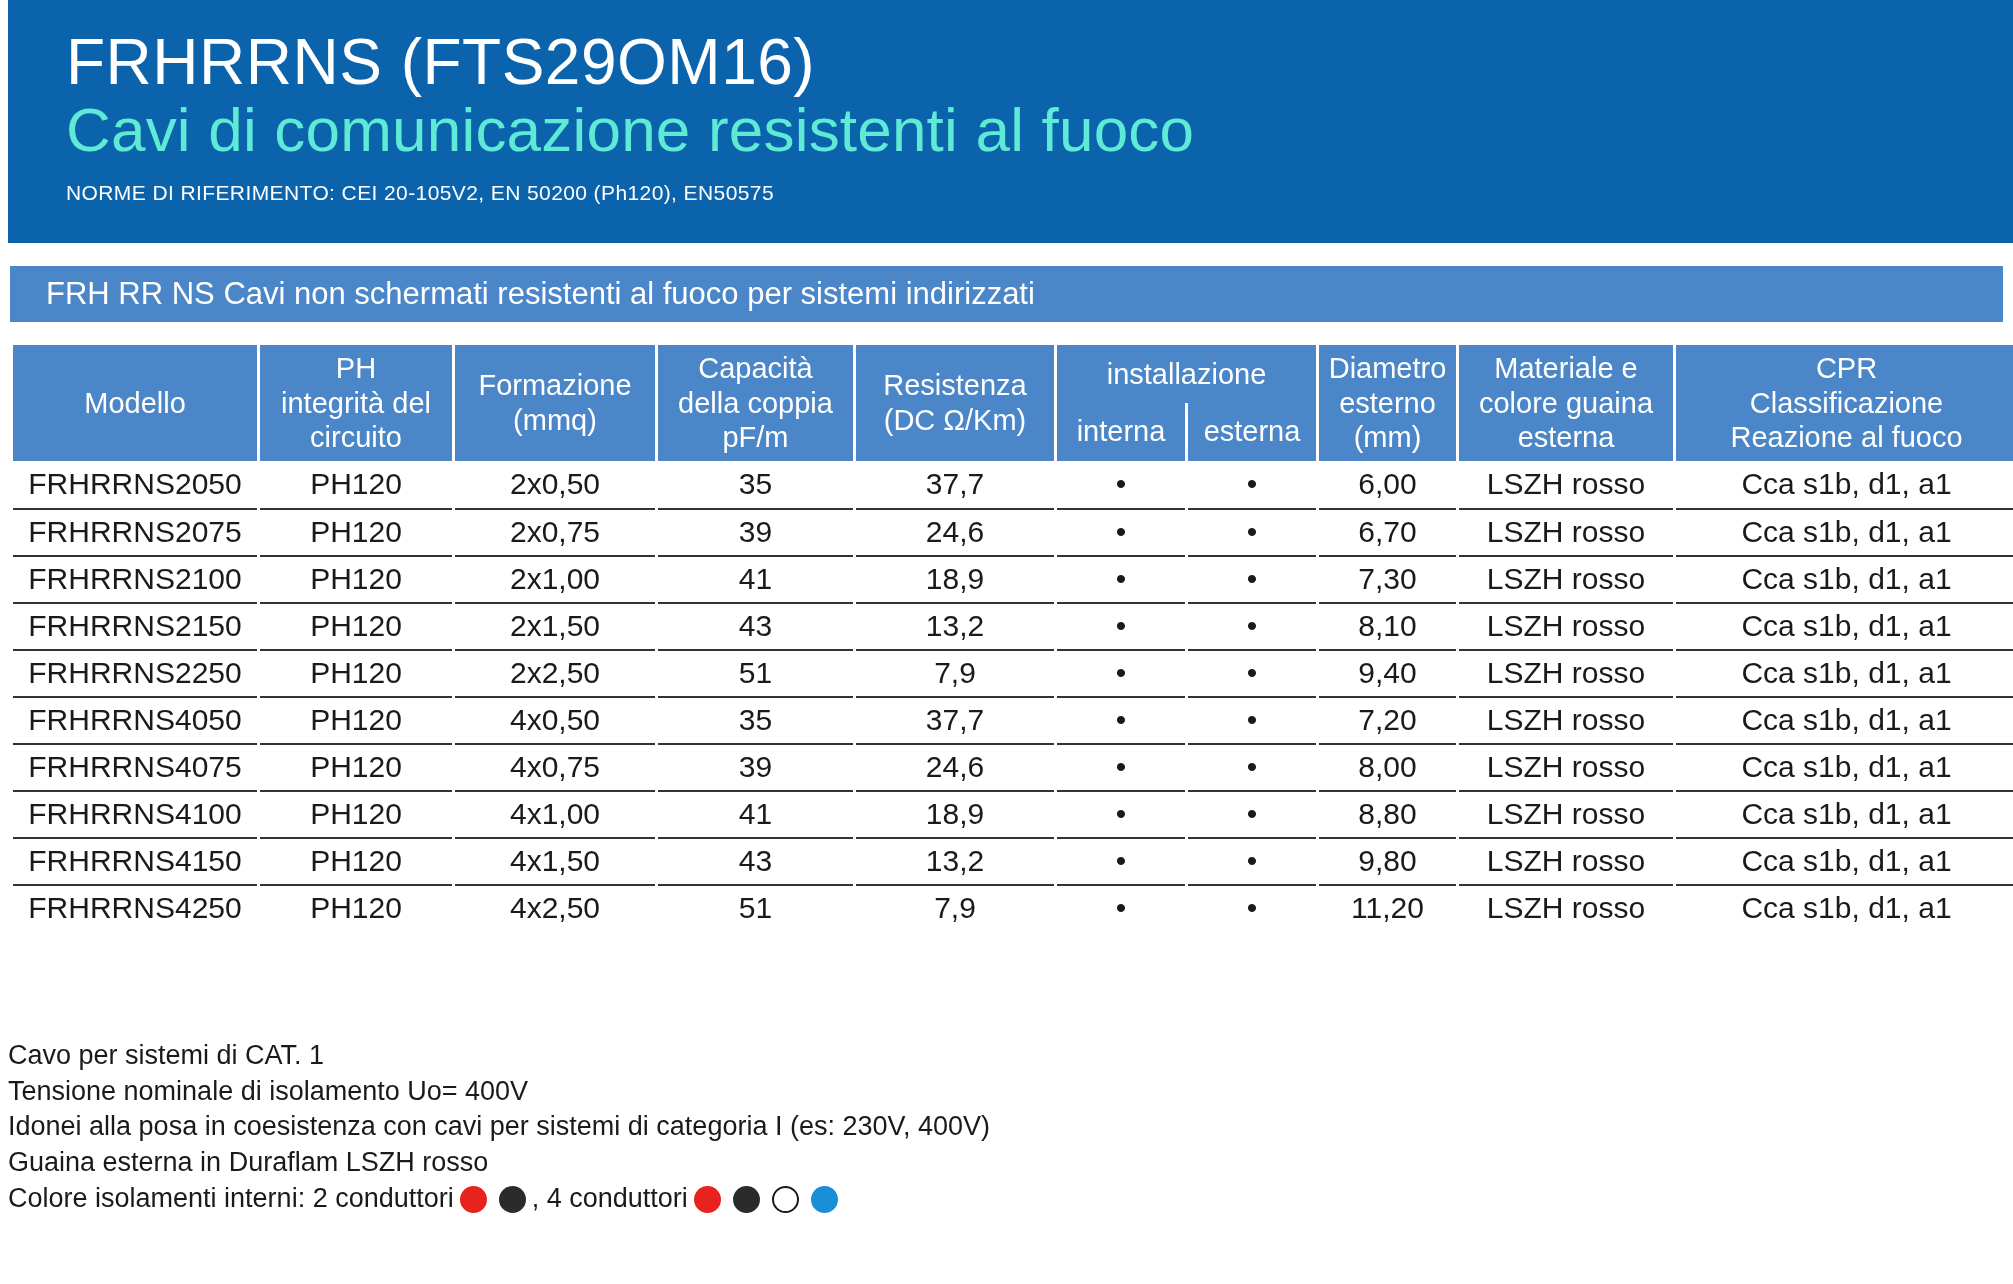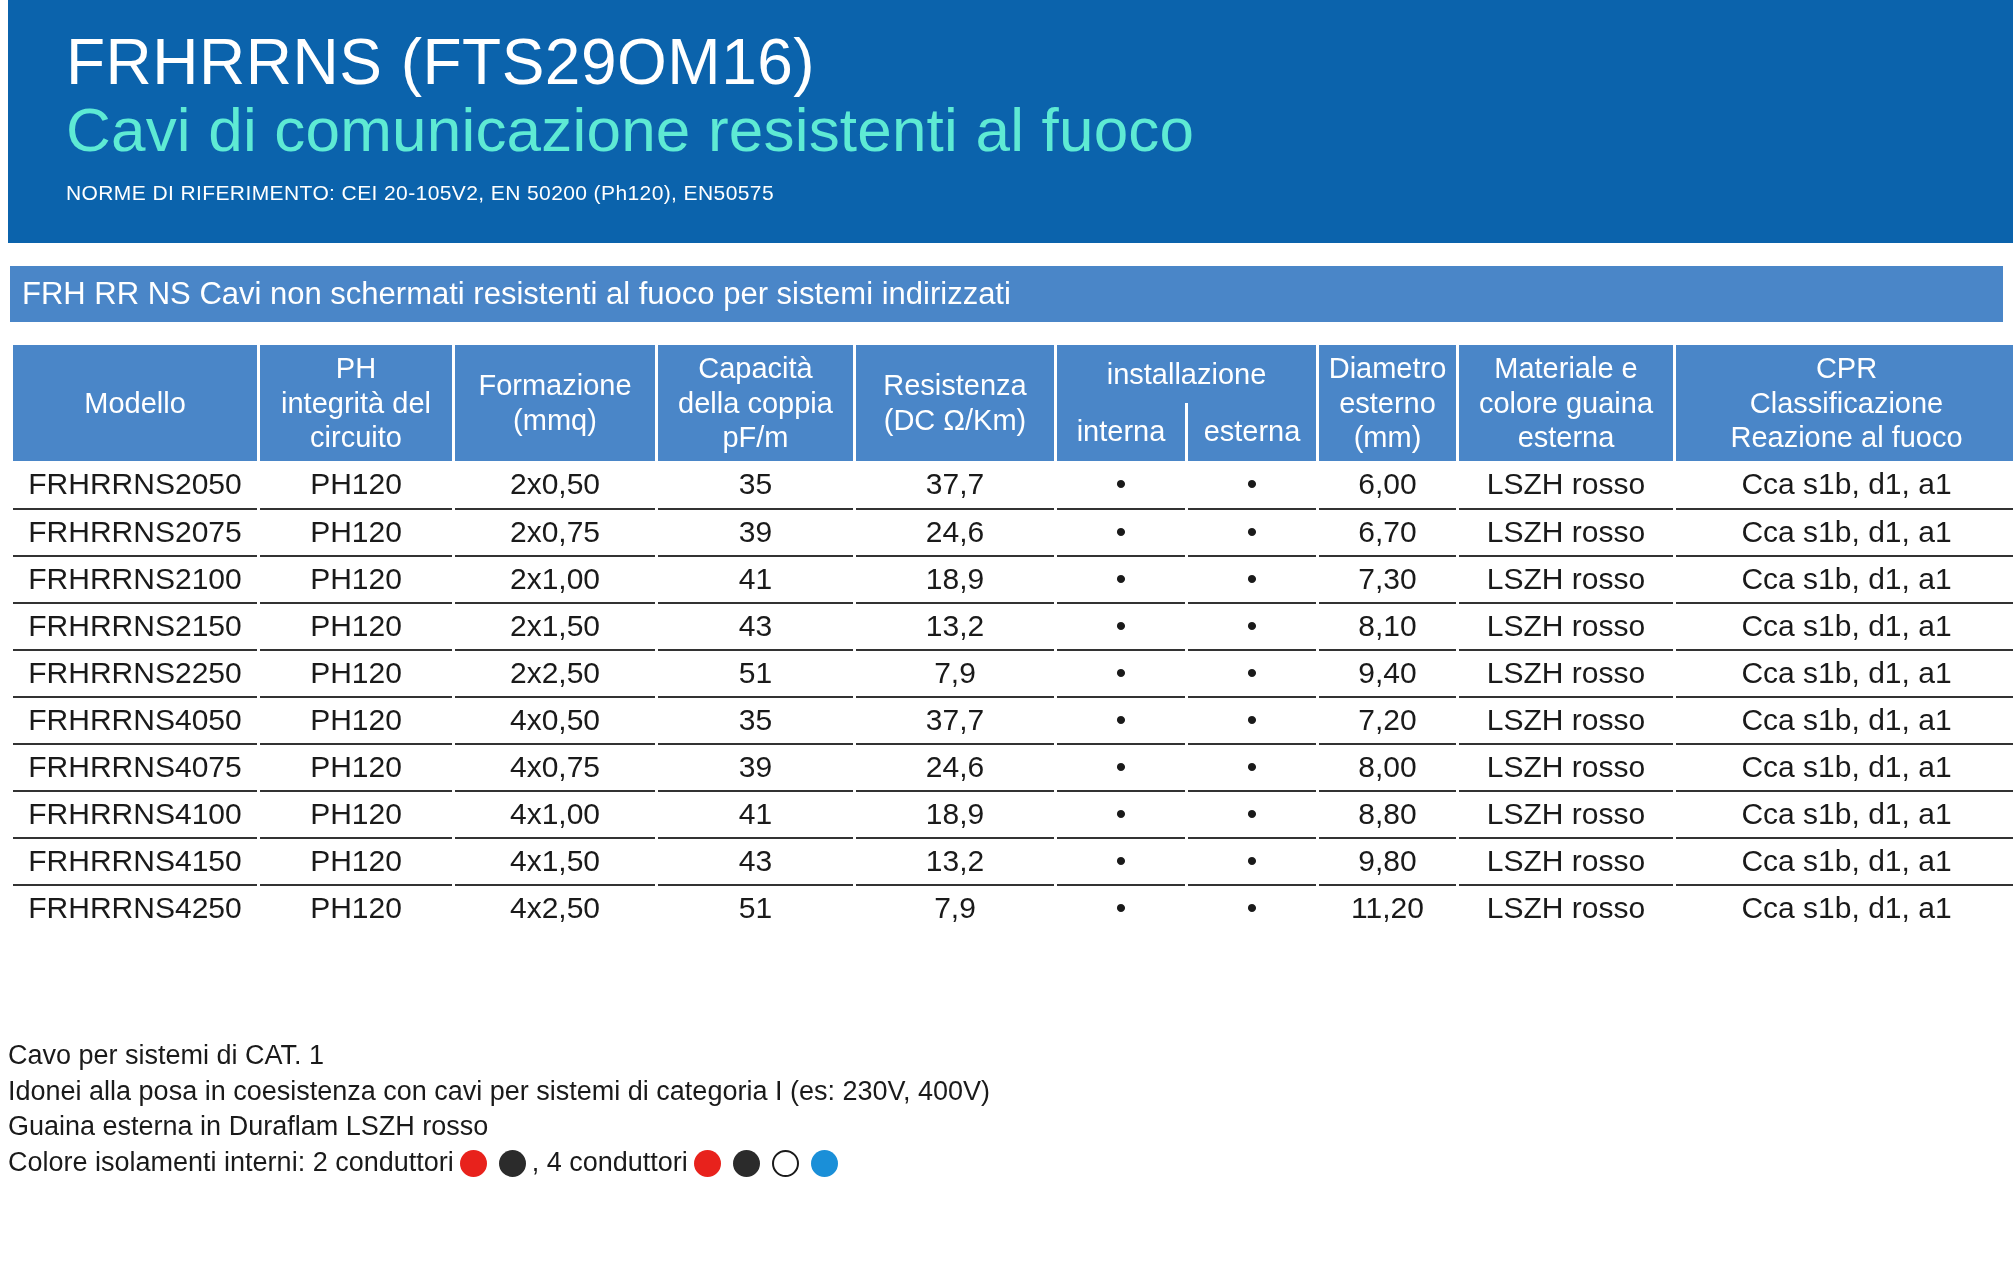--- a/index.html
+++ b/index.html
@@ -54,21 +54,21 @@
   
   .section-bar {
     position: absolute;
     left: 10px;
     top: 266px;
     width: 1993px;
     height: 56px;
     background: #4A86C8;
     display: flex;
     align-items: center;
-    padding-left: 12px;
+    padding-left: 36px;
   }
   .section-bar-text {
     color: #ffffff;
     font-size: 31px;
     font-weight: 400;
     white-space: nowrap;
   }
 
   
   .table-wrap {
@@ -353,20 +353,21 @@
             <td>11,20</td>
             <td>LSZH rosso</td>
             <td>Cca s1b, d1, a1</td>
           </tr>
         </tbody>
     </table>
   </div>
 
   <div class="notes">
     <div class="note-line">Cavo per sistemi di CAT. 1</div>
+    <div class="note-line">Tensione nominale di isolamento Uo= 400V</div>
     <div class="note-line">Idonei alla posa in coesistenza con cavi per sistemi di categoria I (es: 230V, 400V)</div>
     <div class="note-line">Guaina esterna in Duraflam LSZH rosso</div>
     <div class="note-line">
       <span>Colore isolamenti interni: 2 conduttori</span>
       <span id="dots2"><span class="dot dot-red" style="background: rgb(232, 34, 28);"></span><span class="dot dot-black" style="background: rgb(43, 43, 43);"></span></span>
       <span>, 4 conduttori</span>
       <span id="dots4"><span class="dot dot-red" style="background: rgb(232, 34, 28);"></span><span class="dot dot-black" style="background: rgb(43, 43, 43);"></span><span class="dot dot-white" style="background: rgb(255, 255, 255);"></span><span class="dot dot-blue" style="background: rgb(26, 143, 216);"></span></span>
     </div>
   </div>
 

